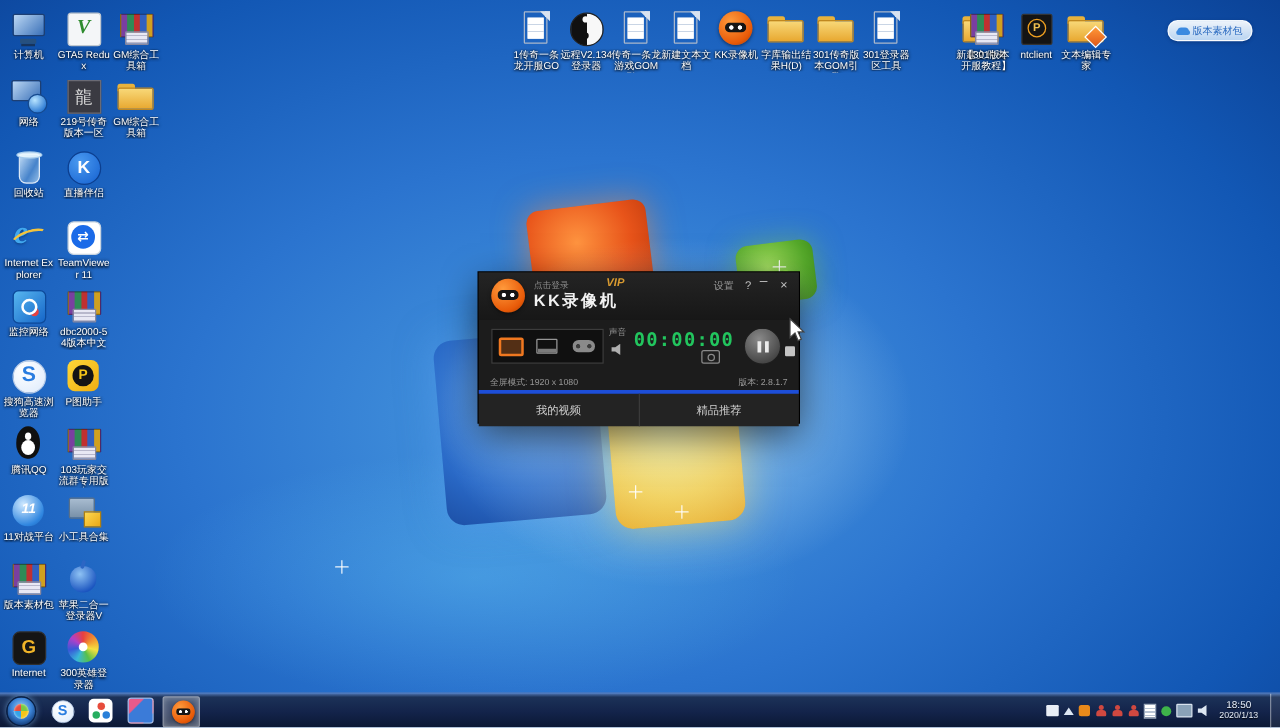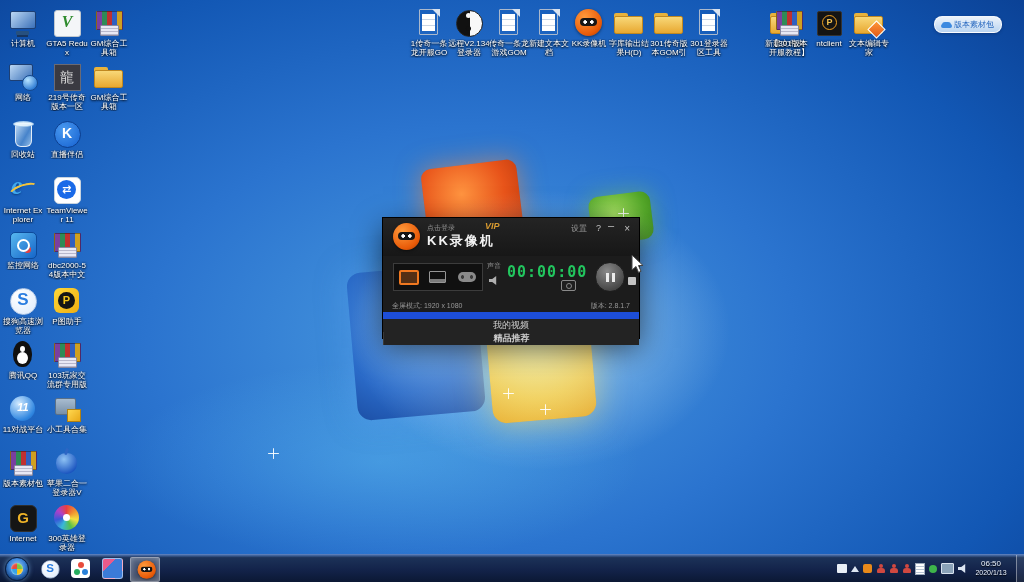--- a/index.html
+++ b/index.html
@@ -156,23 +156,23 @@
     font:bold 15px "DejaVu Sans Mono",monospace;letter-spacing:1px;}
   .cam-icon{position:absolute;left:178px;top:24px;width:13px;height:9px;border:1px solid #8a8a8a;border-radius:2px;background:#1f1f1f;}
   .cam-icon::after{content:"";position:absolute;left:4px;top:2px;width:4px;height:4px;border-radius:50%;border:1px solid #8a8a8a;}
   .rec-btn{position:absolute;left:212px;top:6px;width:28px;height:28px;border-radius:50%;
     background:radial-gradient(circle at 40% 30%,#8a8a8a,#4a4a4a 70%,#323232);border:1px solid #1e1e1e;}
   .pause-bars{position:absolute;left:10px;top:10px;width:3px;height:9px;background:#ececec;box-shadow:6px 0 0 #ececec;}
   .stop-btn{position:absolute;left:245px;top:21px;width:8px;height:8px;background:#c4c4c4;border-radius:1px;}
   .kk-status{position:relative;height:14px;font-size:7px;color:#989898;}
   .kk-status .st-l{position:absolute;left:9px;top:3px;}
   .kk-status .st-r{position:absolute;right:9px;top:3px;}
-  .kk-tabs{display:flex;height:26px;border-top:7px solid #1d4ed8;background:#232323;flex-direction:column;}
+  .kk-tabs{display:flex;height:26px;border-top:3px solid #1d4ed8;background:#232323;}
   .kk-tab{flex:1;display:flex;align-items:center;justify-content:center;font-size:9px;color:#cfcfcf;}
-  .kk-tab + .kk-tab{border-left:1px solid #3a3a3a;font-weight:bold;}
+  .kk-tab + .kk-tab{border-left:1px solid #3a3a3a;}
 
   
   .cursor{left:631px;top:254px;z-index:20;}
 
   
   .taskbar{left:0;bottom:0;width:1024px;height:27px;z-index:10;
     background:linear-gradient(#4a6ea8 0%,#1c3258 10%,#13234a 55%,#0b1834 100%);border-top:1px solid #5a7cb8;}
   .start-orb{position:absolute;left:5px;top:2px;width:22px;height:22px;border-radius:50%;
     background:radial-gradient(circle at 50% 38%,#9ecff5 0%,#3c84d8 45%,#14407e 78%,#0a2b5c 100%);
     border:1px solid #081f44;box-shadow:0 0 5px rgba(140,200,255,.6);}
@@ -432,19 +432,19 @@
       <span class="tg tg-orange"></span>
       <span class="tg tg-person"></span>
       <span class="tg tg-person"></span>
       <span class="tg tg-person"></span>
       <span class="tg tg-doc"></span>
       <span class="tg tg-green"></span>
       <span class="tg tg-net"></span>
       <span class="tg tg-vol"></span>
     </div>
     <div class="tb-clock">
-      <div>06:50</div>
+      <div>18:50</div>
       <div class="d">2020/1/13</div>
     </div>
     <div class="show-desktop"></div>
   </div>
 
 </div>
 
 </body></html>

